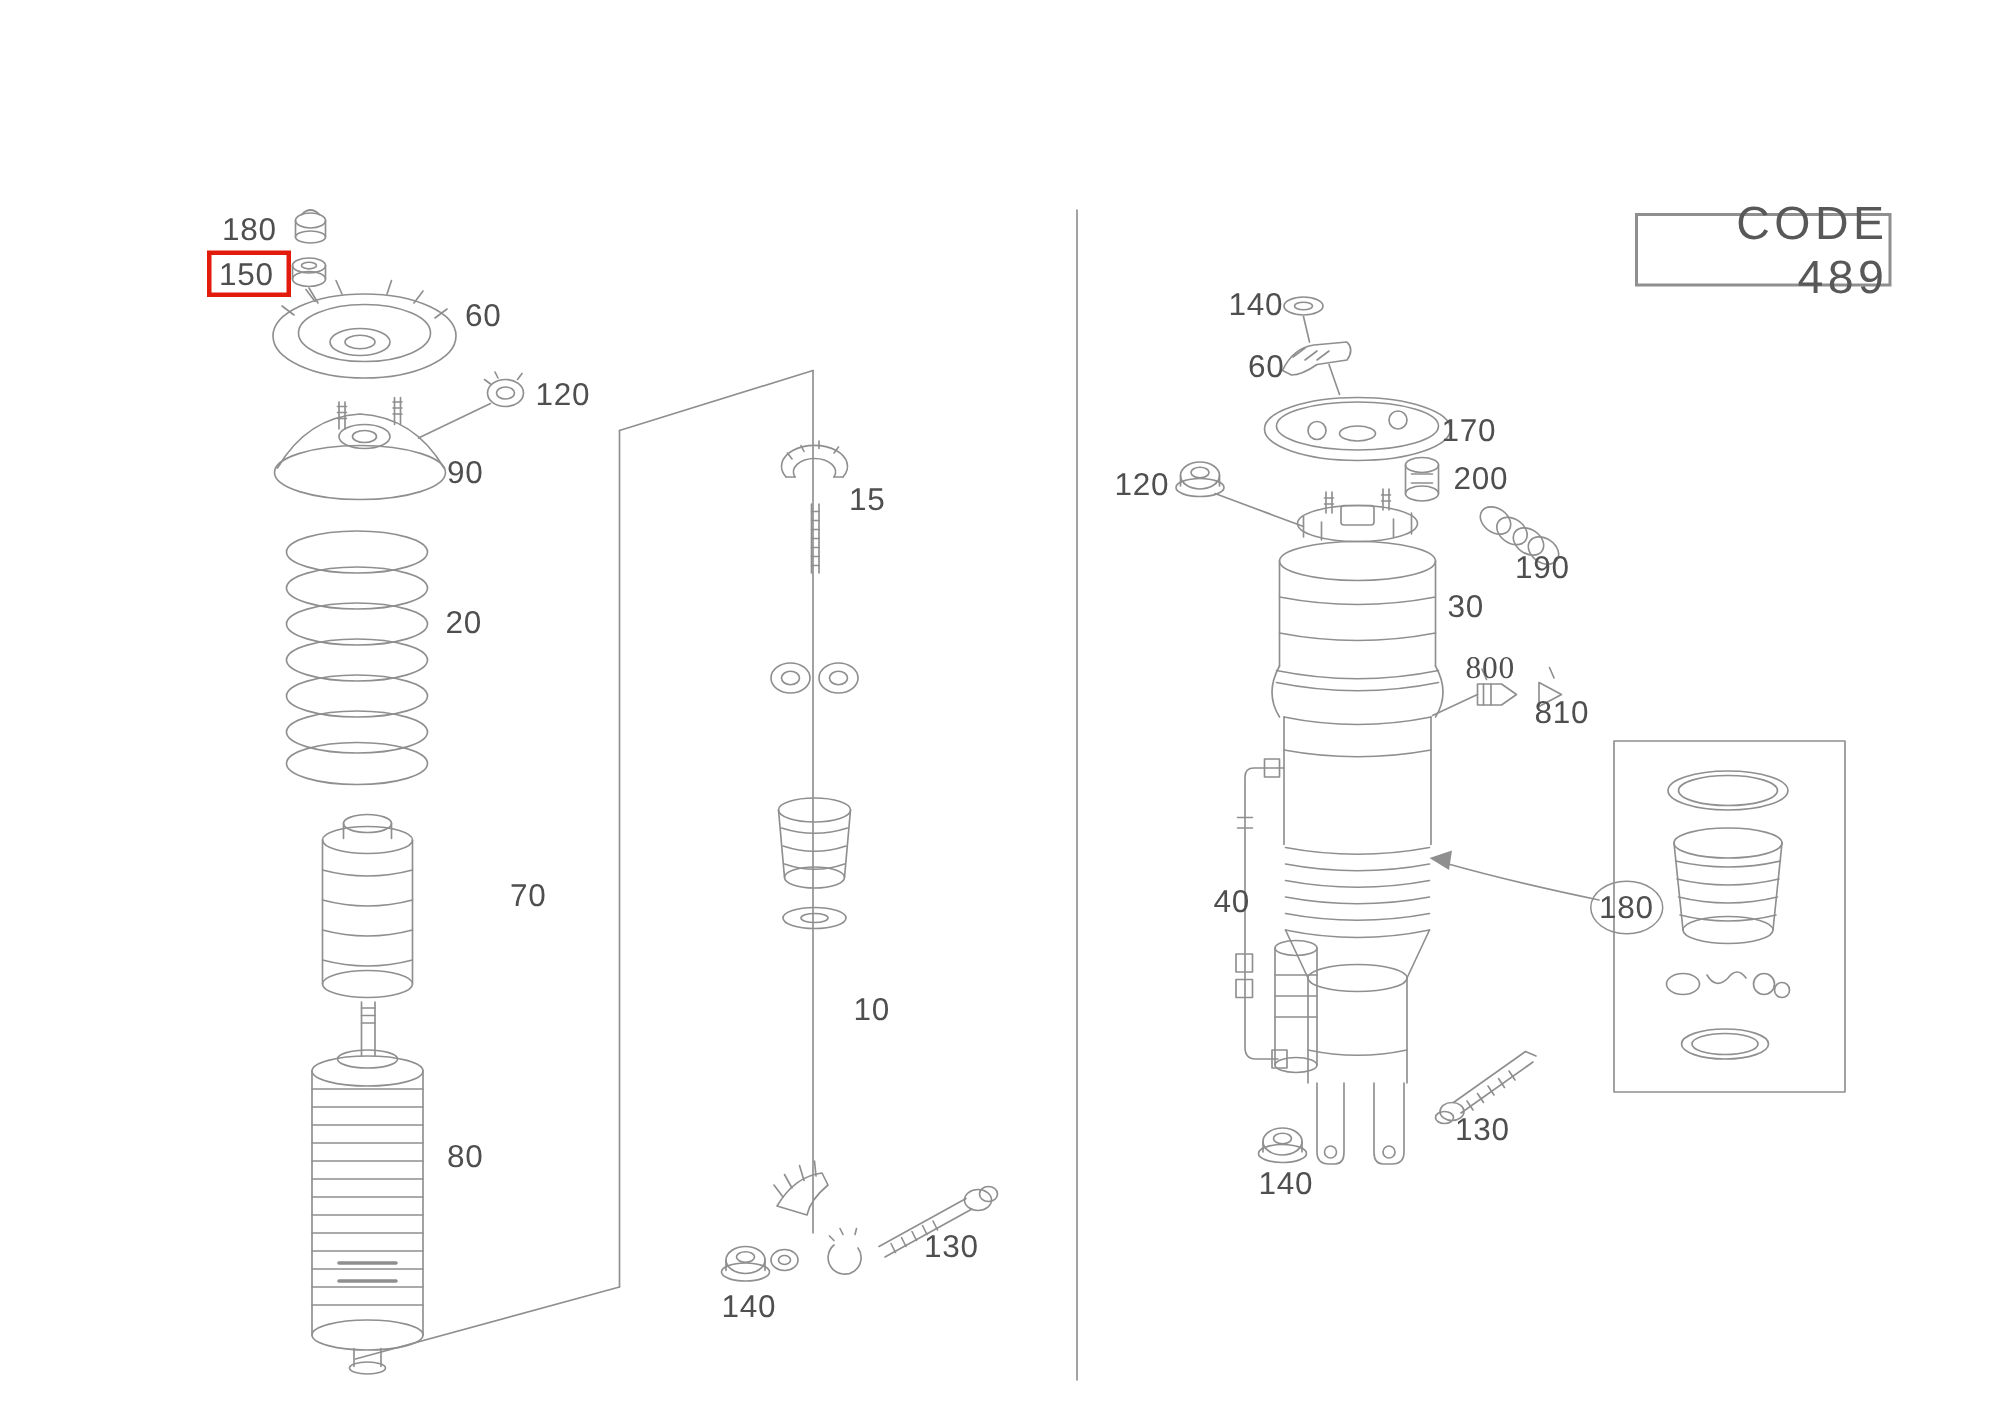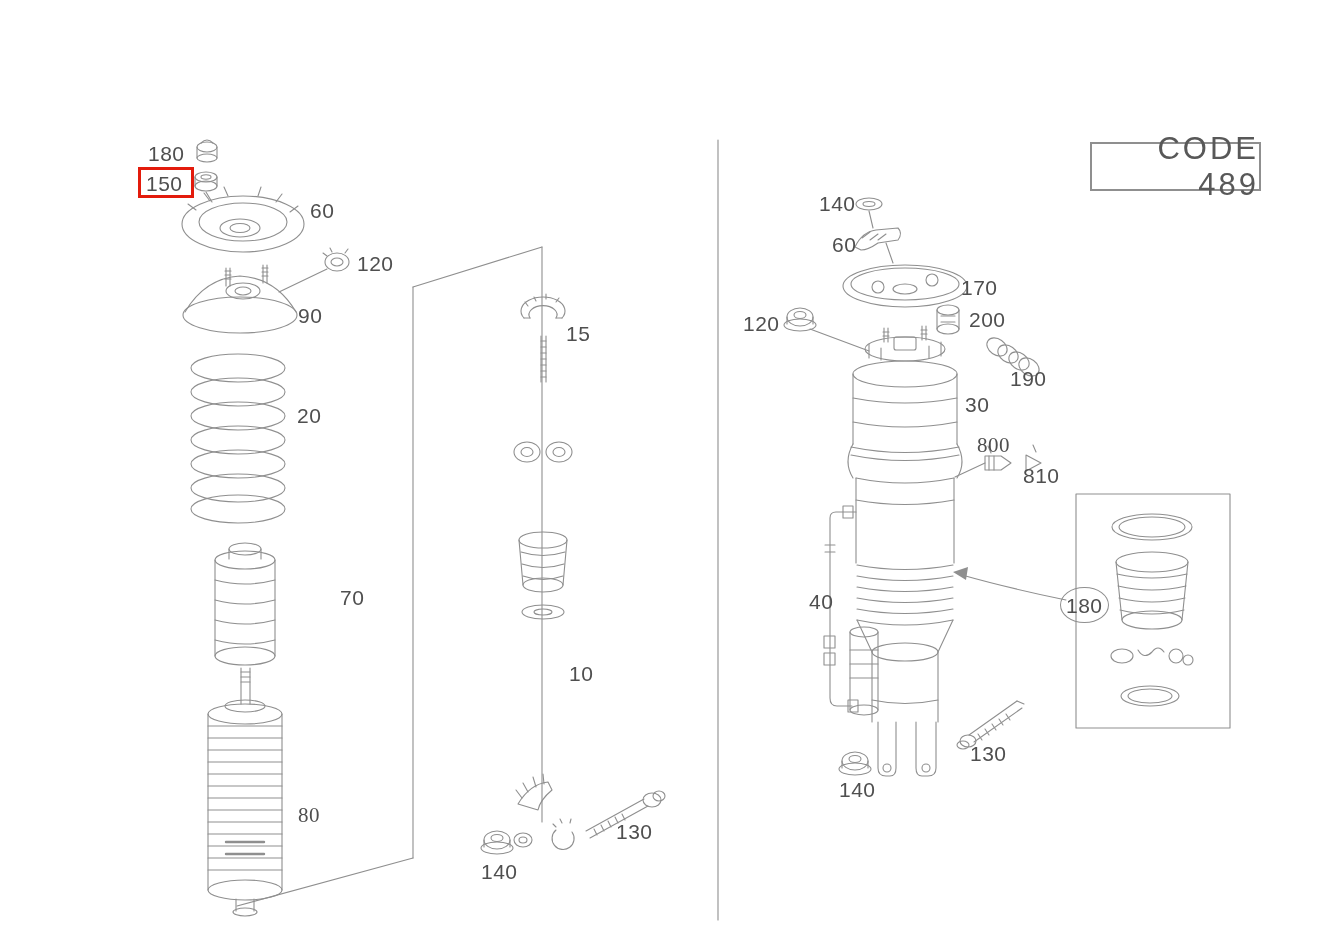--- a/index.html
+++ b/index.html
@@ -310,21 +310,21 @@
   <div class="labels-layer">
       <div class="part-label" style="left: 148px; top: 143px;">180</div>
       <div class="part-label" style="left: 146px; top: 173px;">150</div>
       <div class="part-label" style="left: 310px; top: 200px;">60</div>
       <div class="part-label" style="left: 357px; top: 253px;">120</div>
       <div class="part-label" style="left: 298px; top: 305px;">90</div>
       <div class="part-label" style="left: 297px; top: 405px;">20</div>
       <div class="part-label" style="left: 566px; top: 308px; margin-top: 15px;">15</div>
       <div class="part-label" style="left: 292px; top: 587px; margin-left: 48px;">70</div>
       <div class="part-label" style="left: 569px; top: 631px; margin-top: 32px;">10</div>
-      <div class="part-label" style="left: 298px; top: 805px; font-family: Liberation Serif, serif;">80</div>
+      <div class="part-label" style="left: 298px; top: 761px;">80</div>
       <div class="part-label" style="left: 481px; top: 861px;">140</div>
       <div class="part-label" style="left: 616px; top: 821px;">130</div>
       <div class="part-label" style="left: 819px; top: 193px;">140</div>
       <div class="part-label" style="left: 832px; top: 234px;">60</div>
       <div class="part-label" style="left: 961px; top: 277px;">170</div>
       <div class="part-label" style="left: 743px; top: 313px;">120</div>
       <div class="part-label" style="left: 969px; top: 309px;">200</div>
       <div class="part-label" style="left: 1010px; top: 368px;">190</div>
       <div class="part-label" style="left: 965px; top: 394px;">30</div>
       <div class="part-label" style="left: 977px; top: 435px; font-family: Liberation Serif, serif;">800</div>

